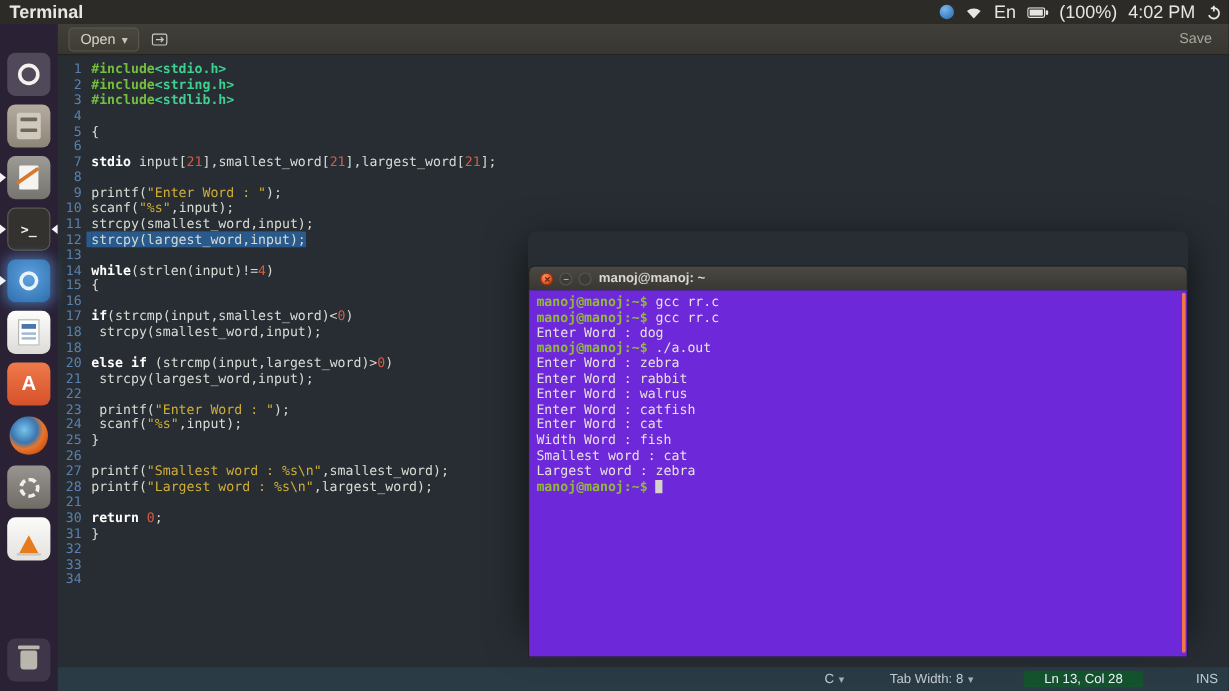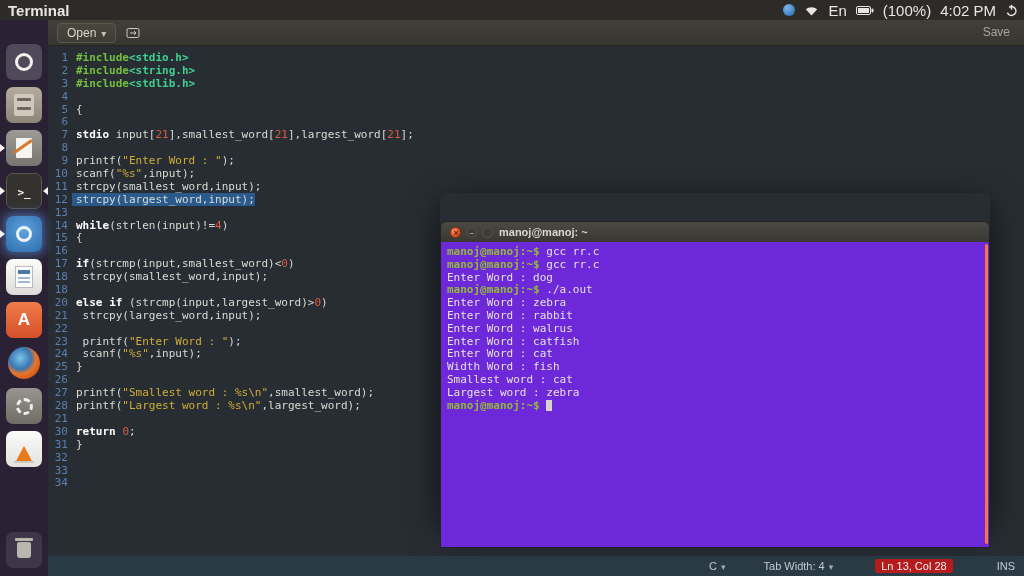--- a/index.html
+++ b/index.html
@@ -74,21 +74,21 @@
   .tk-p { color:#74bf3f; font-weight:bold; }
   .tk-h { color:#3fcf8f; font-weight:bold; }
   .sel { background:#2a5a8c; box-shadow:-4px 0 0 #2a5a8c; }
 
   
   #gstatus { position:absolute; left:0; top:536px; width:100%; height:20px; background:#2a3b46; display:flex; align-items:center; justify-content:flex-end; font-size:11px; color:#c2ccd2; }
   #gstatus .item { display:flex; align-items:center; gap:4px; }
   #gstatus .caret:before { content:"▾"; font-size:9px; color:#9fb0b8; }
   .lang-item { margin-right:38px; }
   .tabw-item { margin-right:42px; }
-  .pos-item { background:#b91c1c; border-radius:3px; padding:1px 6px; color:#eaf3f7; margin-right:44px; }
+  .pos-item { background:#14532d; border-radius:3px; padding:1px 17px; color:#eaf3f7; margin-right:44px; }
   .ins-item { margin-right:9px; }
 
   
   #termwin { position:absolute; left:440px; top:193px; width:550px; height:327px; z-index:60; box-shadow:0 10px 34px rgba(0,0,0,.6); border-radius:6px 6px 0 0; }
   #ttitlebar { height:21px; background:linear-gradient(#4b4944,#393732); border-radius:6px 6px 0 0; border:1px solid #23221f; border-bottom:none; display:flex; align-items:center; position:relative;margin-top:28px; }
   #ttitlebar .title { color:#dcd8d0; font-size:11px; font-weight:bold; margin-left:58px; }
   .wbtn { position:absolute; top:5px; width:11px; height:11px; border-radius:50%; }
   .wbtn.close { left:9px; background:radial-gradient(circle at 35% 30%, #f6926a, #dd4814 75%); border:1px solid #93310e; }
   .wbtn.close:before { content:"×"; color:#6b2008; font:bold 9px/9px "Liberation Sans",sans-serif; position:absolute; left:2.5px; top:0.5px; }
   .wbtn.min, .wbtn.max { background:#3e3c37; border:1px solid #57544c; }
@@ -264,21 +264,21 @@
           </div>
       </div>
     </div>
 
     <div id="gstatus">
       <span class="item lang-item">
         <span>C</span>
         <span class="caret"></span>
       </span>
       <span class="item tabw-item">
-        <span>Tab Width: 4</span>
+        <span>Tab Width: 8</span>
         <span class="caret"></span>
       </span>
       <span class="item pos-item">Ln 13, Col 28</span>
       <span class="item ins-item">INS</span>
     </div>
   </div>
 
   <div id="termwin">
     <div id="ttitlebar">
       <span class="wbtn close"></span>

